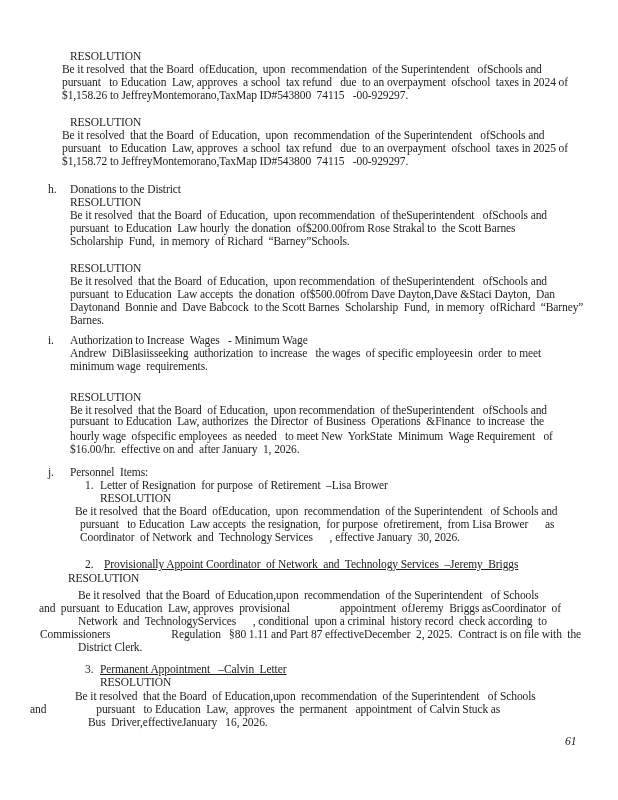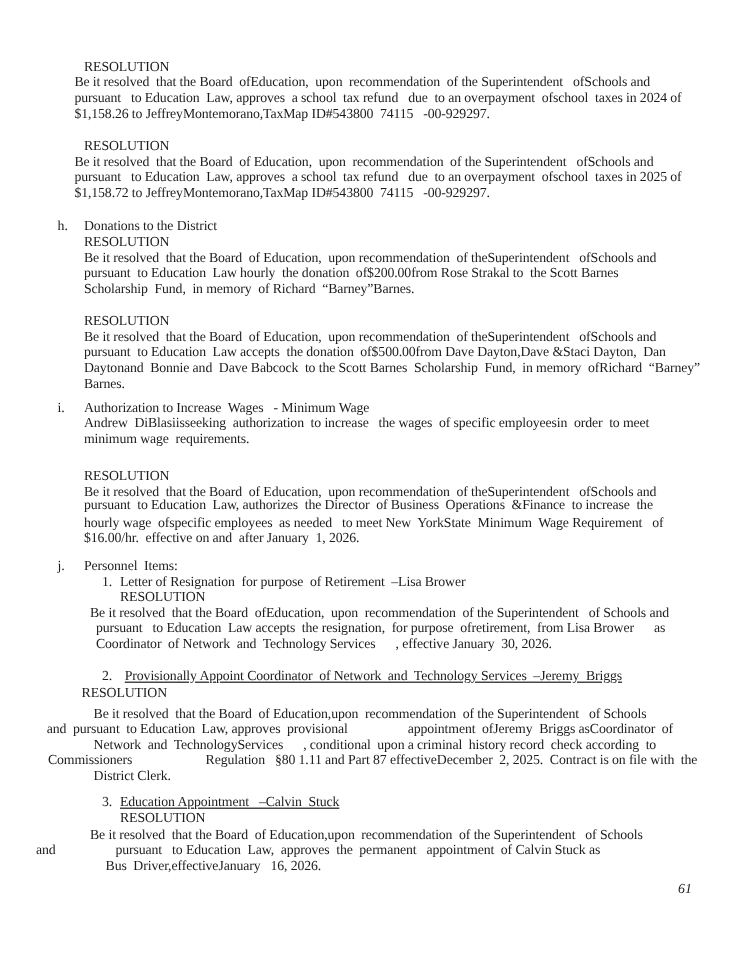--- a/index.html
+++ b/index.html
@@ -45,21 +45,21 @@
     <div class="line" style="left: 62px; top: 89px;">$1,158.26 to JeffreyMontemorano,TaxMap ID#543800  74115   -00-929297.</div>
     <div class="line" style="left: 70px; top: 116px;">RESOLUTION</div>
     <div class="line" style="left: 62px; top: 129px;">Be it resolved  that the Board  of Education,  upon  recommendation  of the Superintendent   ofSchools and</div>
     <div class="line" style="left: 62px; top: 142px;">pursuant   to Education  Law, approves  a school  tax refund   due  to an overpayment  ofschool  taxes in 2025 of</div>
     <div class="line" style="left: 62px; top: 155px;">$1,158.72 to JeffreyMontemorano,TaxMap ID#543800  74115   -00-929297.</div>
     <div class="line" style="left: 48px; top: 183px;">h.</div>
     <div class="line" style="left: 70px; top: 183px;">Donations to the District</div>
     <div class="line" style="left: 70px; top: 196px;">RESOLUTION</div>
     <div class="line" style="left: 70px; top: 209px;">Be it resolved  that the Board  of Education,  upon recommendation  of theSuperintendent   ofSchools and</div>
     <div class="line" style="left: 70px; top: 222px;">pursuant  to Education  Law hourly  the donation  of$200.00from Rose Strakal to  the Scott Barnes</div>
-    <div class="line" style="left: 70px; top: 235px;">Scholarship  Fund,  in memory  of Richard  “Barney”Barnes.</div>
+    <div class="line" style="left: 70px; top: 235px;">Scholarship  Fund,  in memory  of Richard  “Barney”Schools.</div>
     <div class="line" style="left: 70px; top: 262px;">RESOLUTION</div>
     <div class="line" style="left: 70px; top: 275px;">Be it resolved  that the Board  of Education,  upon recommendation  of theSuperintendent   ofSchools and</div>
     <div class="line" style="left: 70px; top: 288px;">pursuant  to Education  Law accepts  the donation  of$500.00from Dave Dayton,Dave &amp;Staci Dayton,  Dan</div>
     <div class="line" style="left: 70px; top: 301px;">Daytonand  Bonnie and  Dave Babcock  to the Scott Barnes  Scholarship  Fund,  in memory  ofRichard  “Barney”</div>
     <div class="line" style="left: 70px; top: 314px;">Barnes.</div>
     <div class="line" style="left: 48px; top: 334px;">i.</div>
     <div class="line" style="left: 70px; top: 334px;">Authorization to Increase  Wages   - Minimum Wage</div>
     <div class="line" style="left: 70px; top: 347px;">Andrew  DiBlasiisseeking  authorization  to increase   the wages  of specific employeesin  order  to meet</div>
     <div class="line" style="left: 70px; top: 360px;">minimum wage  requirements.</div>
     <div class="line" style="left: 70px; top: 391px;">RESOLUTION</div>
@@ -77,18 +77,18 @@
     <div class="line" style="left: 80px; top: 531px;">Coordinator  of Network  and  Technology Services      , effective January  30, 2026.</div>
     <div class="line" style="left: 85px; top: 558px;">2.</div>
     <div class="line underline" style="left: 104px; top: 558px;">Provisionally Appoint Coordinator  of Network  and  Technology Services  –Jeremy  Briggs</div>
     <div class="line" style="left: 68px; top: 572px;">RESOLUTION</div>
     <div class="line" style="left: 78px; top: 589px;">Be it resolved  that the Board  of Education,upon  recommendation  of the Superintendent   of Schools</div>
     <div class="line" style="left: 39px; top: 602px;">and  pursuant  to Education  Law, approves  provisional                  appointment  ofJeremy  Briggs asCoordinator  of</div>
     <div class="line" style="left: 78px; top: 615px;">Network  and  TechnologyServices      , conditional  upon a criminal  history record  check according  to</div>
     <div class="line" style="left: 26px; top: 628px; margin-left: 14px;">Commissioners                      Regulation   §80 1.11 and Part 87 effectiveDecember  2, 2025.  Contract is on file with  the</div>
     <div class="line" style="left: 78px; top: 641px;">District Clerk.</div>
     <div class="line" style="left: 85px; top: 663px;">3.</div>
-    <div class="line underline" style="left: 100px; top: 663px;">Education Appointment   –Calvin  Stuck</div>
+    <div class="line underline" style="left: 100px; top: 663px;">Permanent Appointment   –Calvin  Letter</div>
     <div class="line" style="left: 100px; top: 676px;">RESOLUTION</div>
     <div class="line" style="left: 75px; top: 690px;">Be it resolved  that the Board  of Education,upon  recommendation  of the Superintendent   of Schools</div>
     <div class="line" style="left: 30px; top: 703px;">and                  pursuant   to Education  Law,  approves  the  permanent   appointment  of Calvin Stuck as</div>
     <div class="line" style="left: 88px; top: 716px;">Bus  Driver,effectiveJanuary   16, 2026.</div>
   </div>
 
 </body></html>

